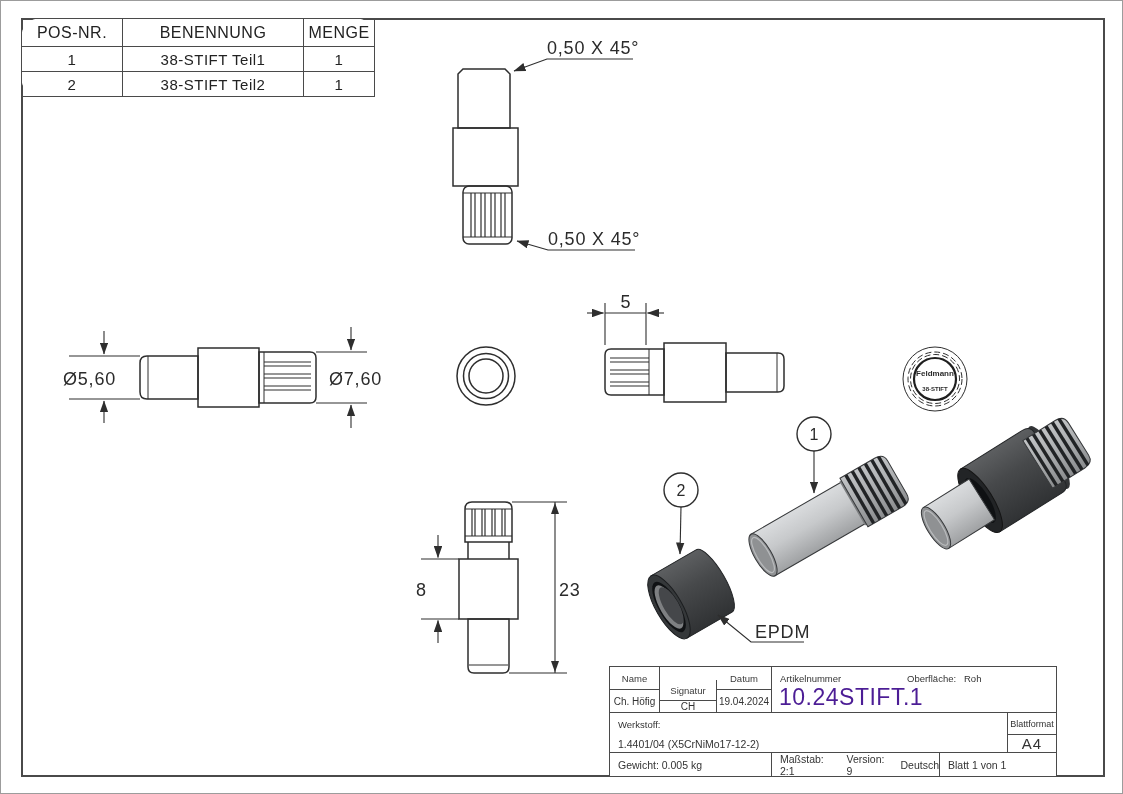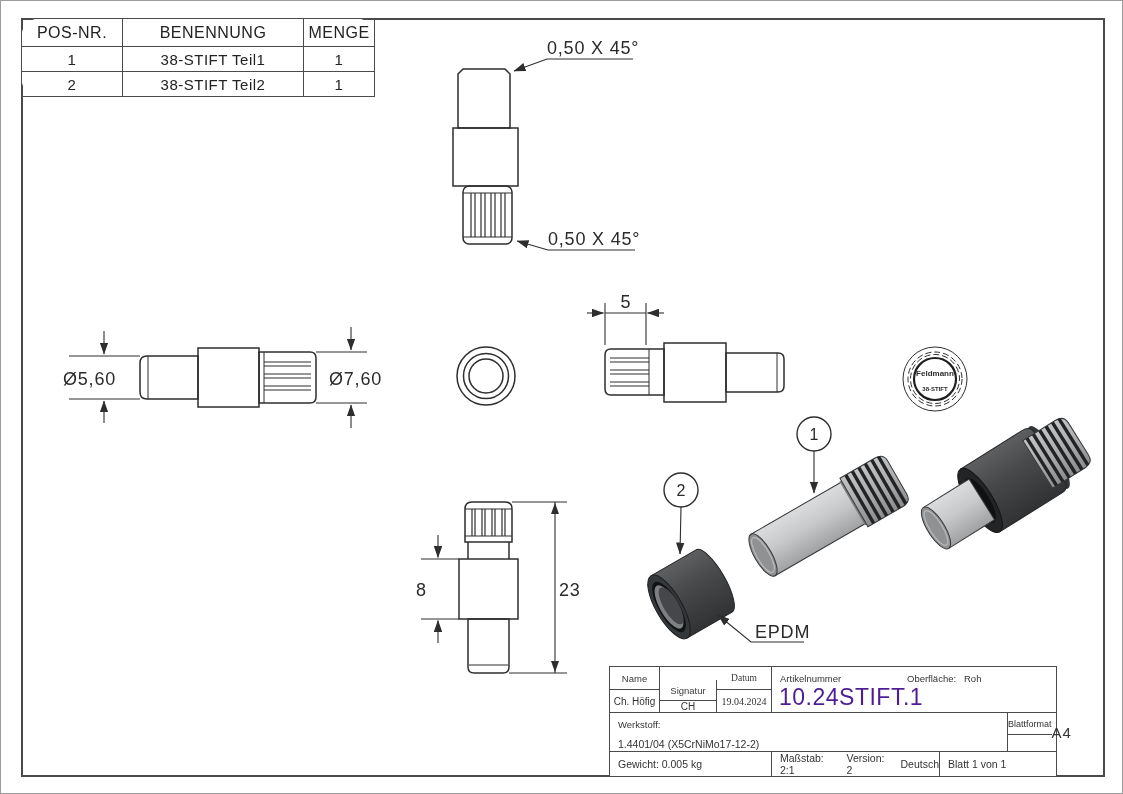--- a/index.html
+++ b/index.html
@@ -36,37 +36,37 @@
   
   .titleblock {
     position:absolute; left:608px; top:665px; width:448px; height:111px;
     border:1.8px solid #4a4a4a; box-sizing:border-box; background:#fff;
     display:flex; flex-direction:column; color:#333;
   }
   .tb-row1 { display:flex; height:45px; }
   .tb-row2 { display:flex; height:47px; border-top:1.5px solid #4a4a4a; box-sizing:border-box; }
   .tb-row3 { display:flex; flex:1; border-top:1.5px solid #4a4a4a; box-sizing:border-box; }
   .tb-col { display:flex; flex-direction:column; border-right:1.5px solid #4a4a4a; box-sizing:border-box; }
-  .w-name{width:50px;} .w-sig{width:57px;margin-top:13px;} .w-dat{width:55px;font-family:Liberation Serif, serif;}
+  .w-name{width:50px;} .w-sig{width:57px;margin-top:13px;} .w-dat{width:55px;}
   .tb-lab {
     height:23px; display:flex; align-items:center; justify-content:center;
     font-size:9.5px; color:#3a3a3a; border-bottom:1.5px solid #4a4a4a; box-sizing:border-box;
   }
   .tb-val { flex:1; display:flex; align-items:center; justify-content:center; font-size:10px; }
   .tb-article { flex:1; position:relative; }
   .tb-article .lab { position:absolute; left:8px; top:6px; font-size:9.5px; }
   .tb-article .surf { position:absolute; left:135px; top:6px; font-size:9.5px; }
   .tb-article .surfv { position:absolute; left:192px; top:6px; font-size:9.5px; }
   .tb-article .big {
     position:absolute; left:7px; top:17px; font-size:23px; letter-spacing:0.5px; color:#4c1d95; font-weight:500;
   }
   .tb-mat { flex:1; position:relative; }
   .tb-mat .lab { position:absolute; left:8px; top:6px; font-size:9.5px; }
   .tb-mat .val { position:absolute; left:8px; top:25px; font-size:10.5px; }
-  .tb-format { width:49px; display:flex; flex-direction:row; border-left:1.5px solid #4a4a4a; box-sizing:border-box; }
+  .tb-format { width:49px; display:flex; flex-direction:column; border-left:1.5px solid #4a4a4a; box-sizing:border-box; }
   .tb-format .f-lab { height:22px; display:flex; align-items:center; justify-content:center;
     font-size:9px; border-bottom:1.5px solid #4a4a4a; box-sizing:border-box; }
   .tb-format .f-val { flex:1; display:flex; align-items:center; justify-content:center; font-size:15px; letter-spacing:1px; }
   .tb3-cell { display:flex; align-items:center; font-size:10.5px; border-right:1.5px solid #4a4a4a;
     box-sizing:border-box; padding-left:8px; }
   .tb3-weight { width:162px; } 
   .tb3-scale  { width:168px; gap:14px; }
   .tb3-sheet  { flex:1; border-right:none; }
 </style>
 </head>
@@ -328,19 +328,19 @@
       </div>
       <div class="tb-format">
         <div class="f-lab">Blattformat</div>
         <div class="f-val">A4</div>
       </div>
     </div>
     <div class="tb-row3">
       <div class="tb3-cell tb3-weight">Gewicht: 0.005 kg</div>
       <div class="tb3-cell tb3-scale">
         <span>Maßstab: 2:1</span>
-        <span>Version: 2</span>
+        <span>Version: 9</span>
         <span>Deutsch</span>
       </div>
       <div class="tb3-cell tb3-sheet">Blatt 1 von 1</div>
     </div>
   </div>
 </div>
 
 </body></html>

